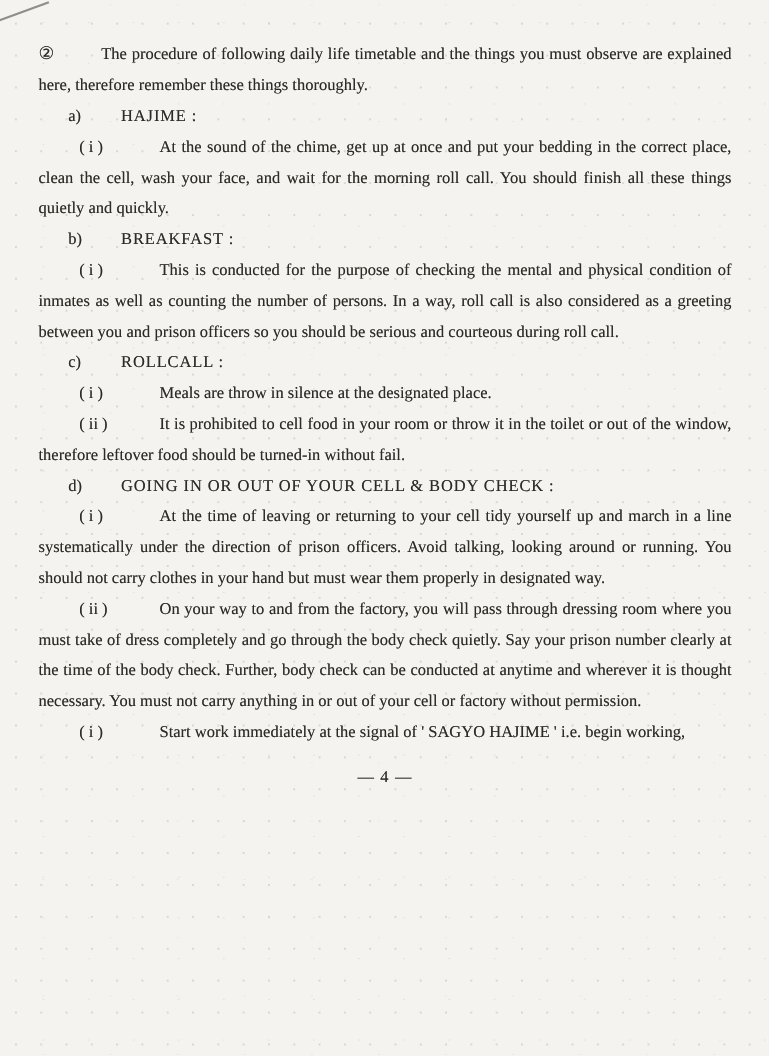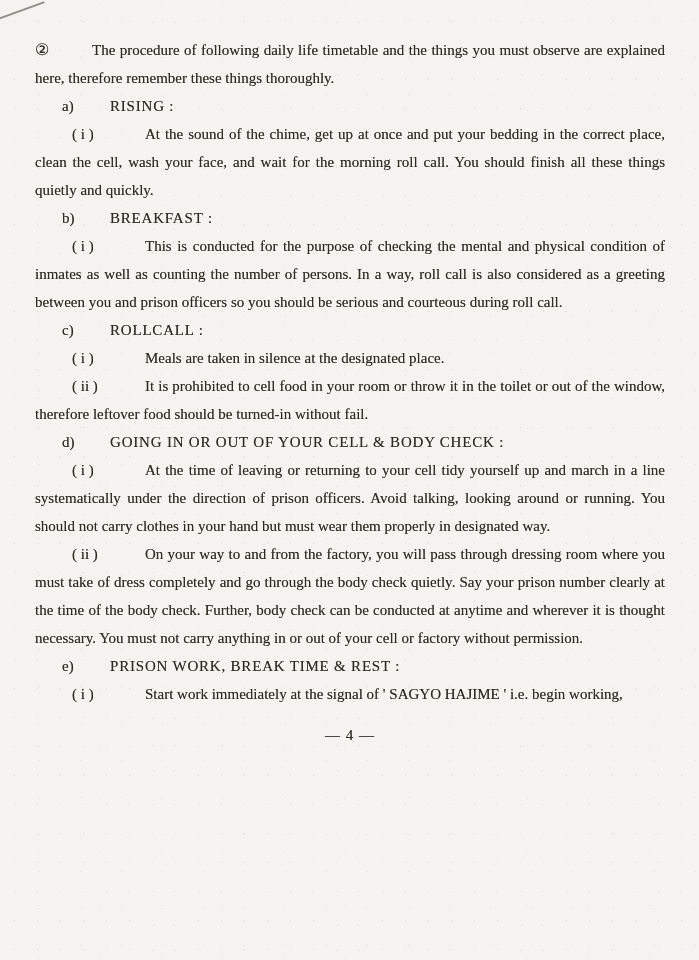--- a/index.html
+++ b/index.html
@@ -71,31 +71,30 @@
   }
 </style>
 </head>
 <body>
 
 <div class="page">
   <div class="scan-edge"></div>
 
   <p class="block"><span class="intro-marker">②</span><span>The procedure of following daily life timetable and the things you must observe are explained here, therefore remember these things thoroughly.</span></p>
 
-  <p class="heading"><span class="sec-label">a)</span><span class="sec-title">RISING :</span></p>
+  <p class="heading"><span class="sec-label">a)</span><span class="sec-title">HAJIME :</span></p>
   <p class="block"><span class="item-marker">( i )</span><span>At the sound of the chime, get up at once and put your bedding in the correct place, clean the cell, wash your face, and wait for the morning roll call. You should finish all these things quietly and quickly.</span></p>
 
   <p class="heading"><span class="sec-label">b)</span><span class="sec-title">BREAKFAST :</span></p>
   <p class="block"><span class="item-marker">( i )</span><span>This is conducted for the purpose of checking the mental and physical condition of inmates as well as counting the number of persons. In a way, roll call is also considered as a greeting between you and prison officers so you should be serious and courteous during roll call.</span></p>
 
   <p class="heading"><span class="sec-label">c)</span><span class="sec-title">ROLLCALL :</span></p>
-  <p class="block"><span class="item-marker">( i )</span><span>Meals are taken in silence at the designated place.</span></p>
+  <p class="block"><span class="item-marker">( i )</span><span>Meals are throw in silence at the designated place.</span></p>
   <p class="block"><span class="item-marker">( ii )</span><span>It is prohibited to cell food in your room or throw it in the toilet or out of the window, therefore leftover food should be turned-in without fail.</span></p>
 
   <p class="heading"><span class="sec-label">d)</span><span class="sec-title">GOING IN OR OUT OF YOUR CELL &amp; BODY CHECK :</span></p>
   <p class="block"><span class="item-marker">( i )</span><span>At the time of leaving or returning to your cell tidy yourself up and march in a line systematically under the direction of prison officers. Avoid talking, looking around or running. You should not carry clothes in your hand but must wear them properly in designated way.</span></p>
   <p class="block"><span class="item-marker">( ii )</span><span>On your way to and from the factory, you will pass through dressing room where you must take of dress completely and go through the body check quietly. Say your prison number clearly at the time of the body check. Further, body check can be conducted at anytime and wherever it is thought necessary. You must not carry anything in or out of your cell or factory without permission.</span></p>
 
-  <p class="heading"><span class="sec-label">e)</span><span class="sec-title">PRISON WORK, BREAK TIME &amp; REST :</span></p>
   <p class="block"><span class="item-marker">( i )</span><span>Start work immediately at the signal of ' SAGYO HAJIME ' i.e. begin working,</span></p>
 
   <p class="page-number">— 4 —</p>
 </div>
 
 </body></html>

